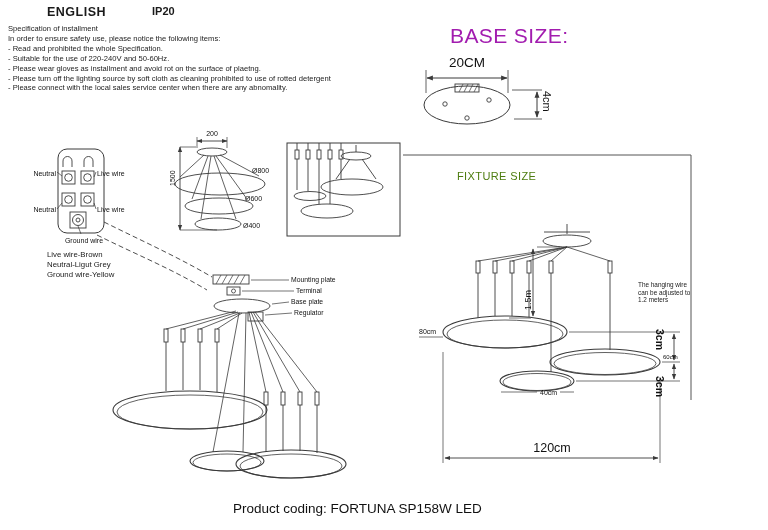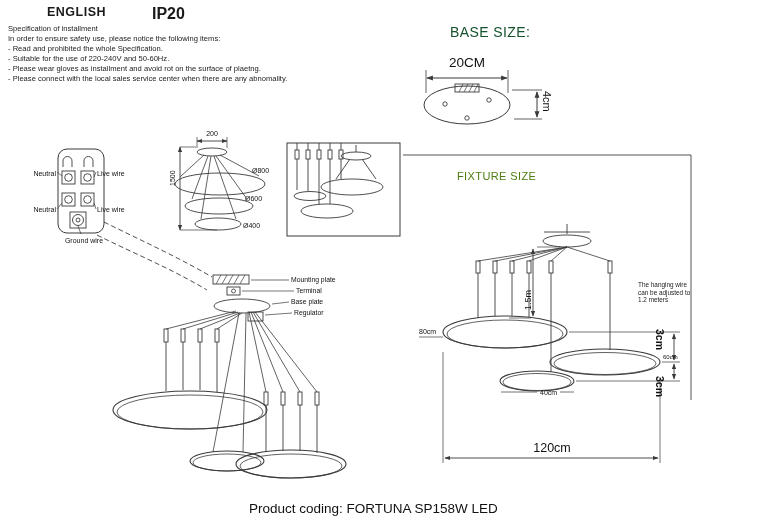--- a/index.html
+++ b/index.html
@@ -1,51 +1,57 @@
 <!DOCTYPE html>
 <html><head>
 <meta charset="utf-8">
 <style>
   * { margin:0; padding:0; box-sizing:border-box; }
   html,body { background:#ffffff; }
   body { width:768px; height:530px; font-family:"Liberation Sans", sans-serif; color:#1a1a1a; }
   .page { position:relative; width:768px; height:530px; background:#ffffff; overflow:hidden; }
   .abs { position:absolute; white-space:nowrap;padding-left:37px; }
   .hdr-lang { left:10px; top:5px; font-size:12.5px; font-weight:700; letter-spacing:0.5px; }
-  .hdr-ip   { left:115px; top:5px; font-size:16px; font-weight:700; }
+  .hdr-ip   { left:115px; top:5px; font-size:11px; font-weight:700; }
   .spec { position:absolute; left:8px; top:24px; font-size:7.6px; line-height:9.9px; color:#222; width:410px; }
   .spec div { white-space:nowrap; }
-  .base-title { left:413px; top:24px; font-size:14px; letter-spacing:0.4px; color:#14532d; }
+  .base-title { left:413px; top:24px; font-size:21px; letter-spacing:0.4px; color:#a21caf; }
   .fixture-title { left:420px; top:170px; font-size:11px; letter-spacing:0.4px; color:#4d7c0f; }
   .legend { position:absolute; left:47px; top:250px; font-size:7.8px; line-height:10px; color:#1a1a1a; }
   .note { position:absolute; left:638px; top:281px; width:54px; font-size:6.4px; line-height:7.6px; color:#222; }
-  .product { left:212px; top:501px; font-size:13.5px; color:#111; }
+  .product { left:196px; top:501px; font-size:13.5px; color:#111; }
   svg.draw { position:absolute; left:0; top:0; }
   svg text { font-family:"Liberation Sans", sans-serif; fill:#111; stroke:none; }
 </style>
 </head>
 <body>
 
 <div class="page">
 
   <div class="abs hdr-lang">ENGLISH</div>
   <div class="abs hdr-ip">IP20</div>
 
   <div class="spec">
     <div>Specification of installment</div>
     <div>In order to ensure safety use, please notice the following items:</div>
     <div>- Read and prohibited the whole Specification.</div>
     <div>- Suitable for the use of 220-240V and 50-60Hz.</div>
     <div>- Please wear gloves as installment and avoid rot on the surface of plaetng.</div>
+    <div>- Please turn off the lighting source by soft cloth as cleaning prohibited to use of rotted detergent</div>
     <div>- Please connect with the local sales service center when there are any abnomality.</div>
   </div>
 
   <div class="abs base-title">BASE SIZE:</div>
   <div class="abs fixture-title">FIXTURE SIZE</div>
 
+  <div class="legend">
+    <div>Live wire-Brown</div>
+    <div>Neutral-Ligut Grey</div>
+    <div>Ground wire-Yellow</div>
+  </div>
 
   <div class="note">The hanging wire can be adjusted to 1.2 meters</div>
 
   <div class="abs product">Product coding: FORTUNA SP158W LED</div>
 
   <svg class="draw" width="768" height="530" viewBox="0 0 768 530">
     <defs>
       <marker id="ah" viewBox="0 0 10 10" refX="9" refY="5" markerWidth="6.5" markerHeight="6.5" orient="auto-start-reverse">
         <path d="M0,1.2 L10,5 L0,8.8 z" fill="#3a3a3a"></path>
       </marker>

